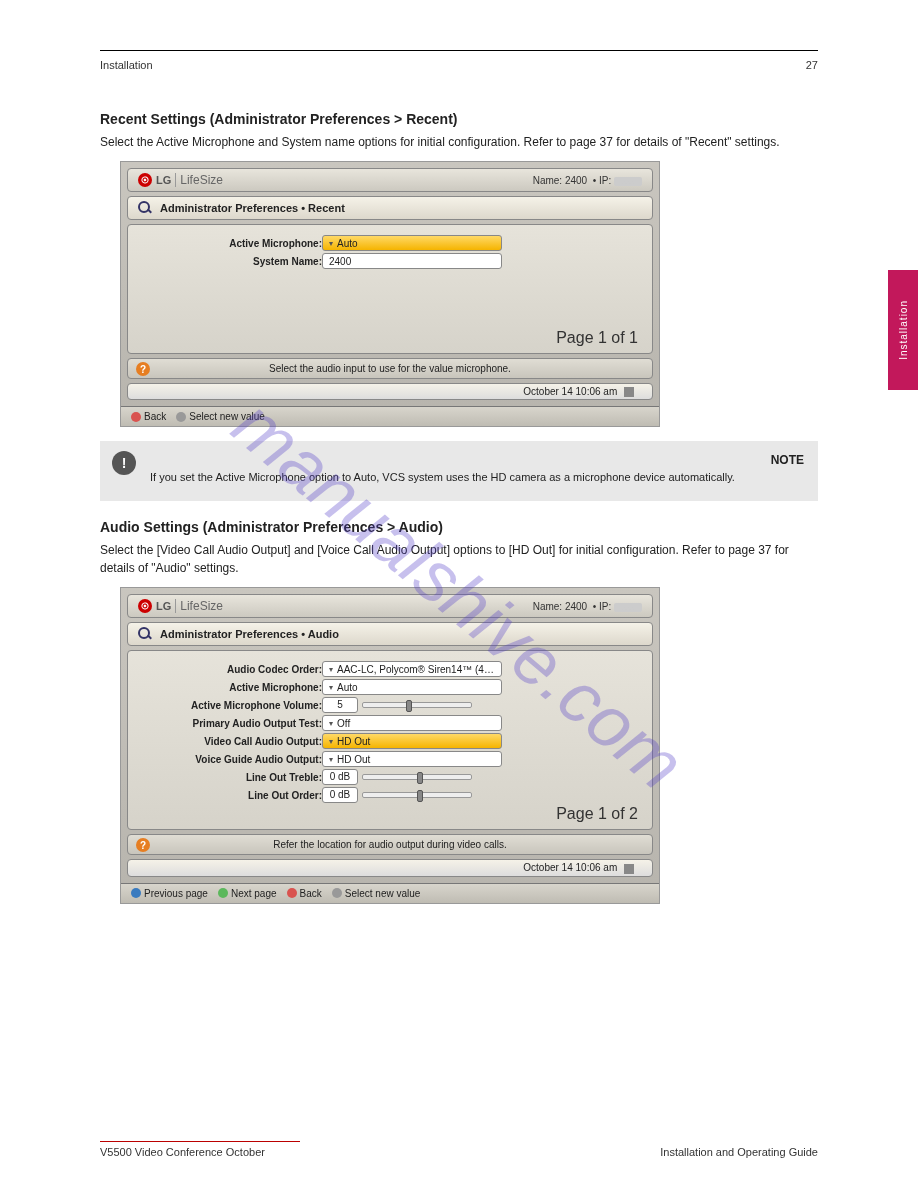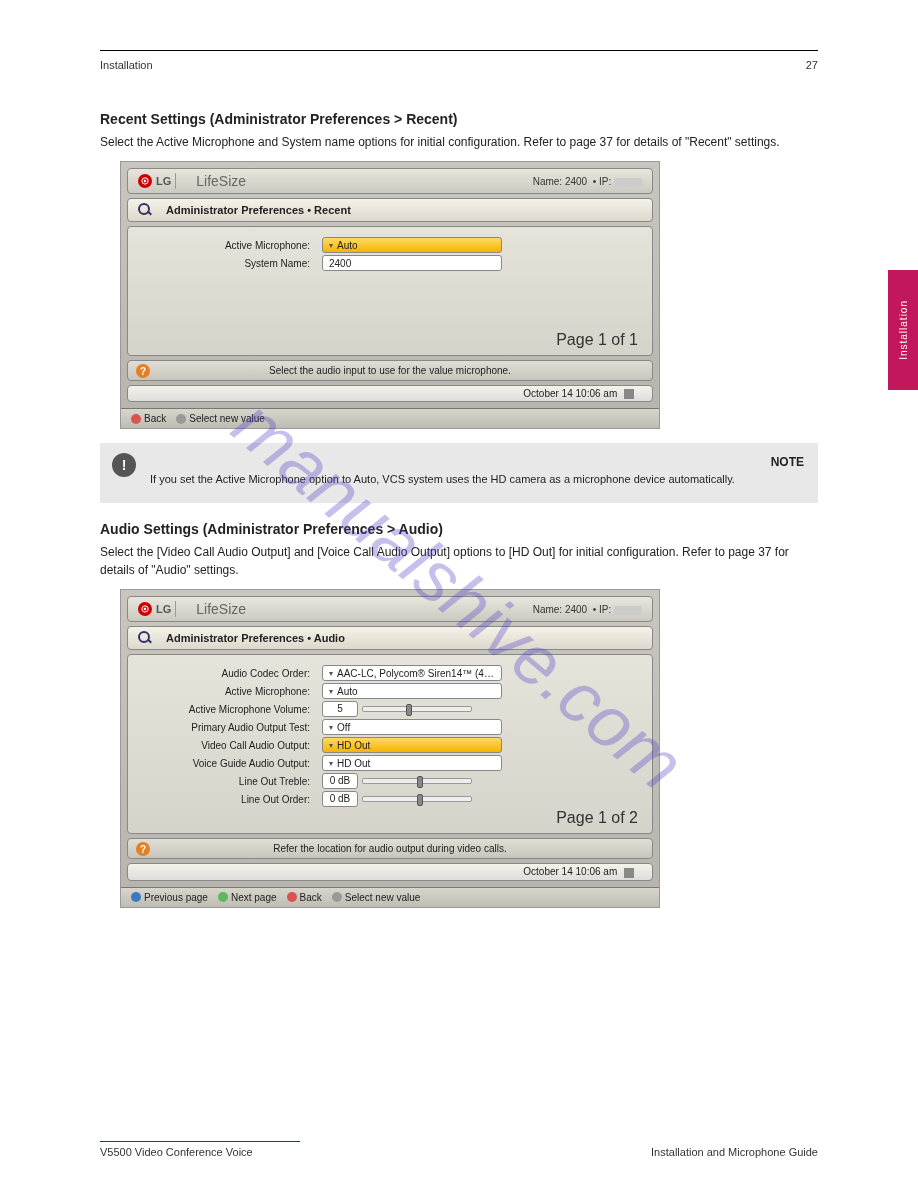--- a/index.html
+++ b/index.html
@@ -10,29 +10,29 @@
   .section-title { font-size: 14px; font-weight: bold; margin: 10px 0 6px 0; }
   .section-text { font-size: 12px; line-height: 1.5; margin-bottom: 10px; }
   .side-tab { position: absolute; right: 0; top: 270px; width: 30px; height: 120px; background: #c2185b; display: flex; align-items: center; justify-content: center; }
   .side-tab span { color: #fff; font-size: 10px; writing-mode: vertical-rl; transform: rotate(180deg); letter-spacing: 1px; }
   .shot { width: 540px; margin: 8px 0 14px 20px; border: 1px solid #999; background: #aaa; position: relative; }
   .shot-inner { background: linear-gradient(#c9c6bf,#b8b5ae); padding: 6px; }
   .shot-header { display: flex; justify-content: space-between; align-items: center; background: linear-gradient(#e8e5dc,#ccc9c0); padding: 4px 10px; font-size: 10px; color: #333; border: 1px solid #888; border-radius: 4px; margin-bottom: 4px; }
   .lg-logo { display:flex; align-items:center; gap:4px; }
   .lg-circle { width:14px; height:14px; border-radius:50%; background:#c00; color:#fff; font-size:8px; display:flex; align-items:center; justify-content:center; font-weight:bold; }
   .lg-text { font-weight:bold; color:#555; font-size:11px; }
-  .lifesize { font-size:14px; color:#666; border-left:1px solid #999; padding-left:20px; }
+  .lifesize { font-size:12px; color:#666; border-left:1px solid #999; padding-left:4px; }
   .ip-blur { background: #ccc; color:#ccc; border-radius:2px; padding:0 8px; font-size:8px; }
-  .breadcrumb { background: linear-gradient(#f5f2e8,#ddd8cc); border:1px solid #888; border-radius:4px; padding:4px 10px; font-size:11px; font-weight:bold; display:flex; align-items:center; gap:14px; margin-bottom:4px; }
+  .breadcrumb { background: linear-gradient(#f5f2e8,#ddd8cc); border:1px solid #888; border-radius:4px; padding:4px 10px; font-size:11px; font-weight:bold; display:flex; align-items:center; gap:8px; margin-bottom:4px; }
   .mag-icon { width:14px; height:14px; display:inline-block; position:relative; }
   .mag-icon::before { content:""; position:absolute; width:8px; height:8px; border:2px solid #336; border-radius:50%; }
   .mag-icon::after { content:""; position:absolute; width:5px; height:2px; background:#336; top:9px; left:9px; transform:rotate(45deg); }
   .panel { background: linear-gradient(#e6e3da,#d6d3ca); border:1px solid #888; border-radius:4px; padding:8px 14px; min-height:130px; position:relative; }
   .form-row { display:flex; align-items:center; margin:2px 0; font-size:10px; }
-  .form-label { width:180px; text-align:right; padding-right:12px; font-weight:normal; }
+  .form-label { width:180px; text-align:right; padding-right:0; font-weight:bold; }
   .form-field { flex:1; max-width:180px; background:#fff; border:1px solid #888; border-radius:3px; padding:1px 6px; display:flex; align-items:center; gap:4px; height:16px; }
   .form-field.selected { background: linear-gradient(#ffd966,#f5b400); }
   .dd-arrow { font-size:8px; color:#555; }
   .slider-track { flex:1; max-width:110px; height:6px; background:#eee; border:1px solid #999; border-radius:2px; position:relative; margin-left:4px; }
   .slider-thumb { position:absolute; top:-3px; width:6px; height:12px; background:#888; border:1px solid #555; border-radius:2px; }
   .val-box { width:36px; background:#fff; border:1px solid #888; border-radius:3px; text-align:center; font-size:10px; height:16px; line-height:14px; }
   .page-ind { position:absolute; bottom:6px; right:14px; font-size:16px; color:#333; }
   .help-bar { background: linear-gradient(#e0ddd4,#c8c5bc); border:1px solid #888; border-radius:4px; padding:4px 10px; font-size:10px; text-align:center; position:relative; margin-top:4px; }
   .help-icon { position:absolute; left:8px; top:3px; width:14px; height:14px; border-radius:50%; background:#e67e22; color:#fff; font-size:10px; font-weight:bold; display:flex; align-items:center; justify-content:center; }
   .status-bar { background: linear-gradient(#f5f2e8,#ddd); border:1px solid #888; border-radius:4px; padding:2px 18px; font-size:10px; text-align:right; margin-top:4px; }
@@ -237,17 +237,17 @@
           <span>Select new value</span>
         </span>
     </div>
   </div>
 
   <div class="watermark">manualshive.com</div>
 
   <div class="bottom">
     <div class="hr-bot"></div>
     <div class="bot-row">
-      <span>V5500 Video Conference Voice</span>
-      <span>Installation and Microphone Guide</span>
+      <span>V5500 Video Conference October</span>
+      <span>Installation and Operating Guide</span>
     </div>
   </div>
 </div>
 
 </body></html>

